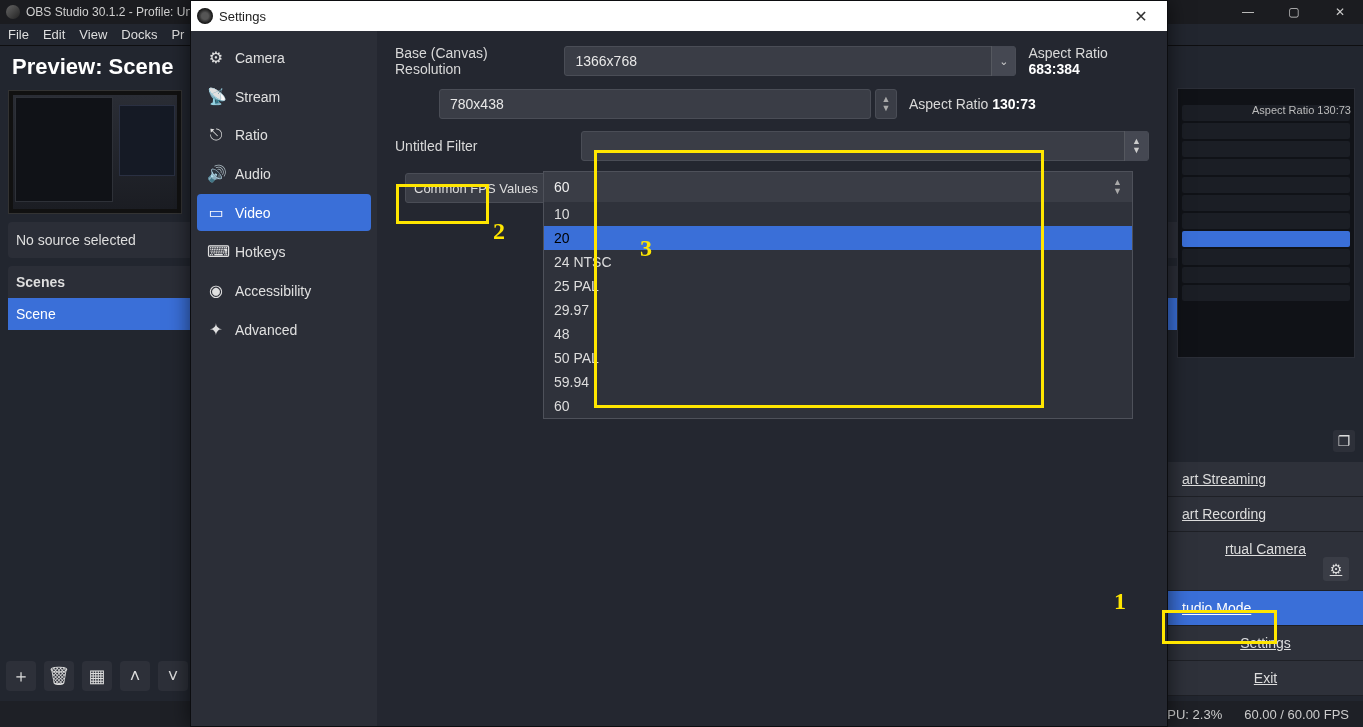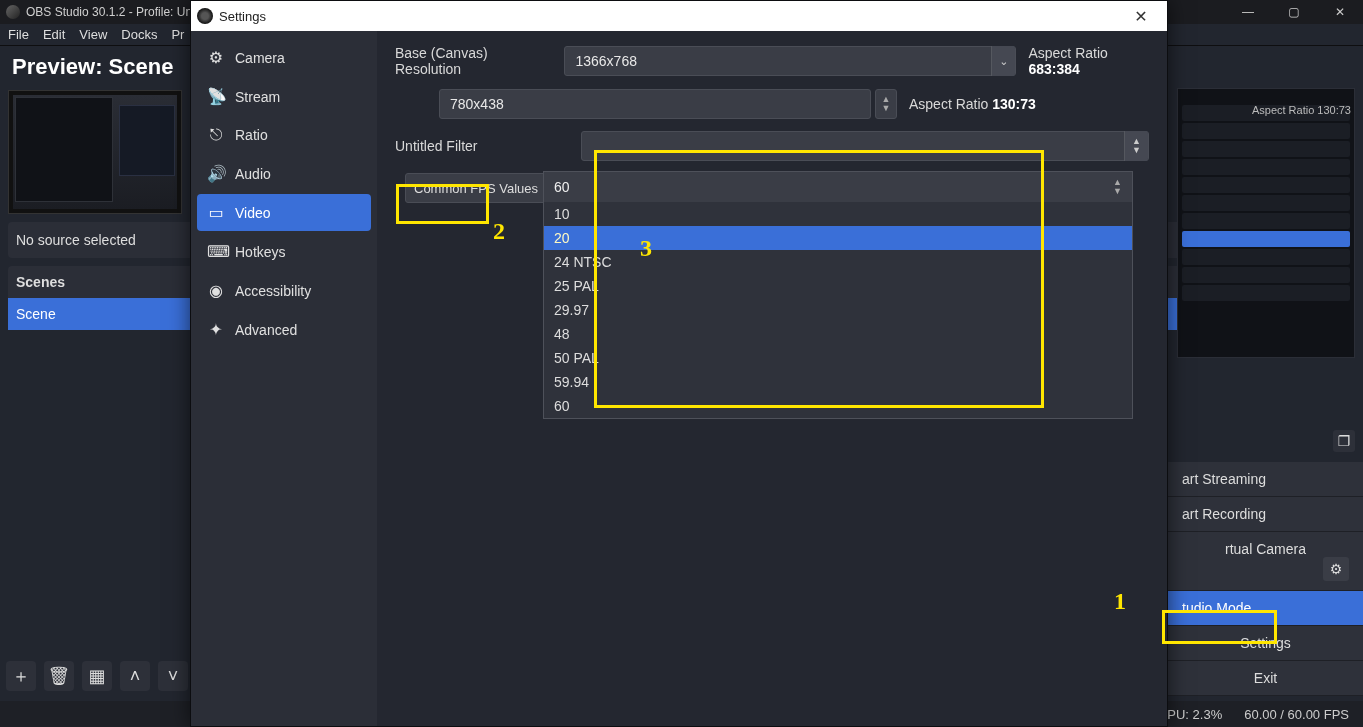--- a/index.html
+++ b/index.html
@@ -14,21 +14,21 @@
   .preview-thumb { position:absolute; inset:4px; background: linear-gradient(#2a2d35,#1b1d23); }
   .preview-thumb .mini1{position:absolute;left:2px;top:2px;width:60%;height:92%;background:#101217;border:1px solid #2e3138;}
   .preview-thumb .mini2{position:absolute;right:2px;top:10px;width:34%;height:62%;background:#151a25;border:1px solid #2a3042;}
   .nosource { margin:8px; padding:10px 8px; background:#2b2e37; border-radius:4px; font-size:14px; }
   .scenes-header { margin:6px 8px 0; padding:8px; background:#2b2e37; border-radius:4px 4px 0 0; font-weight:700; }
   .scene-item { margin:0 8px; padding:8px; background:#3a6fd8; color:#fff; }
   .toolbar-bottom { position:absolute; left:6px; bottom:36px; display:flex; gap:8px; }
   .tb-btn { width:30px; height:30px; background:#2d3039; border-radius:4px; display:flex; align-items:center; justify-content:center; color:#ddd; font-size:18px; }
   .right-panel { position:absolute; right:0; top:430px; width:200px; }
   .square-btn { position:absolute; right:8px; top:430px; width:22px; height:22px; background:#2d3039; border-radius:3px; color:#ddd; font-size:14px; display:flex; align-items:center; justify-content:center;}
-  .rbtn { width:195px; margin:0 0 0 5px; padding:9px 14px; background:#2e313a; border-bottom:1px solid #1e2026; color:#ddd; text-align:left; font-size:14px;}
+  .rbtn { width:195px; margin:0 0 0 5px; padding:9px 14px; background:#2e313a; border-bottom:1px solid #1e2026; color:#ddd; text-align:left; font-size:14px;text-decoration:underline;}
   .rbtn.studio { background:#3a6fd8; color:#fff; }
   .rbtn.cam-row{display:flex; align-items:center;flex-direction:column;}
   .gear-btn{margin-left:auto; width:26px; height:24px; background:#3a3d46; border-radius:3px; display:flex; align-items:center; justify-content:center; font-size:14px;}
   .statusbar { position:absolute; bottom:0; left:0; right:0; height:26px; background:#1e2026; display:flex; align-items:center; justify-content:flex-end; gap:22px; padding:0 14px; font-size:13px; color:#ccc;}
   .win-controls{position:absolute; top:0; right:0; display:flex;}
   .win-controls div{width:46px; height:24px; display:flex; align-items:center; justify-content:center; color:#ccc; font-size:12px;}
   
   .dialog { position:absolute; left:190px; top:0; width:978px; height:727px; background:#242730; box-shadow:0 0 20px rgba(0,0,0,0.6); border:1px solid #0c0d10;}
   .dlg-title { height:30px; background:#fff; color:#222; display:flex; align-items:center; padding:0 6px; font-size:13px;}
   .dlg-title .dlg-logo{width:16px;height:16px;border-radius:50%;background:radial-gradient(circle,#555 30%,#111 70%);margin-right:6px;}
@@ -45,21 +45,21 @@
   .dd-btn{ width:24px; height:30px; background:#454852; border-left:1px solid #55585f; display:flex; align-items:center; justify-content:center; margin-left:auto; margin-right:-10px; border-radius:0 3px 3px 0; font-size:11px; color:#ccc;}
   .spin-btn{ width:22px; height:30px; background:#3a3d46; border:1px solid #4a4d56; margin-left:4px; border-radius:3px; display:flex; flex-direction:column; align-items:center; justify-content:center; font-size:9px; color:#aaa; line-height:1;}
   .aspect{ margin-left:12px; color:#d9d9d9; font-size:14px;}
   .aspect b{color:#fff; font-weight:700;}
   .fps-row{display:flex; align-items:center;}
   .fps-label-box{ width:146px; height:30px; background:#3a3d46; border:1px solid #4a4d56; border-radius:3px; display:flex; align-items:center; padding:0 8px; font-size:13px; color:#ddd;}
   .fps-dropdown{ position:absolute; left:166px; top:140px; width:590px; background:#2f323b; border:1px solid #4e515a; z-index:20;}
   .fps-current{height:30px; padding:0 10px; display:flex; align-items:center; background:#3a3d46; color:#eee;}
   .fps-list{ }
   .fps-opt{ padding:2px 10px; font-size:14px; color:#ddd; line-height:20px;}
-  .fps-opt.hover{ background:#3a6fd8; color:#fef9c3;}
+  .fps-opt.hover{ background:#3a6fd8; color:#000000;}
   .fps-opt:last-child{border-radius:0 0 3px 3px;}
   
   .annot-box{position:absolute; border:3px solid #ffe600; pointer-events:none; z-index:50;}
   .annot-num{position:absolute; color:#ffe600; font-family:"Segoe Script","Comic Sans MS",cursive; font-size:24px; font-weight:700; z-index:51;}
   .right-thumb{position:absolute; right:8px; top:88px; width:178px; height:270px; background:#101217; border:1px solid #2b2e37;}
   .right-thumb .row{height:16px; background:#1b1e25; margin:2px 4px; border-radius:2px;}
   .right-thumb .row.hl{background:#3a6fd8;}
   .right-aspect{position:absolute; right:12px; top:104px; font-size:11px; color:#bbb;}
 </style>
 </head>

